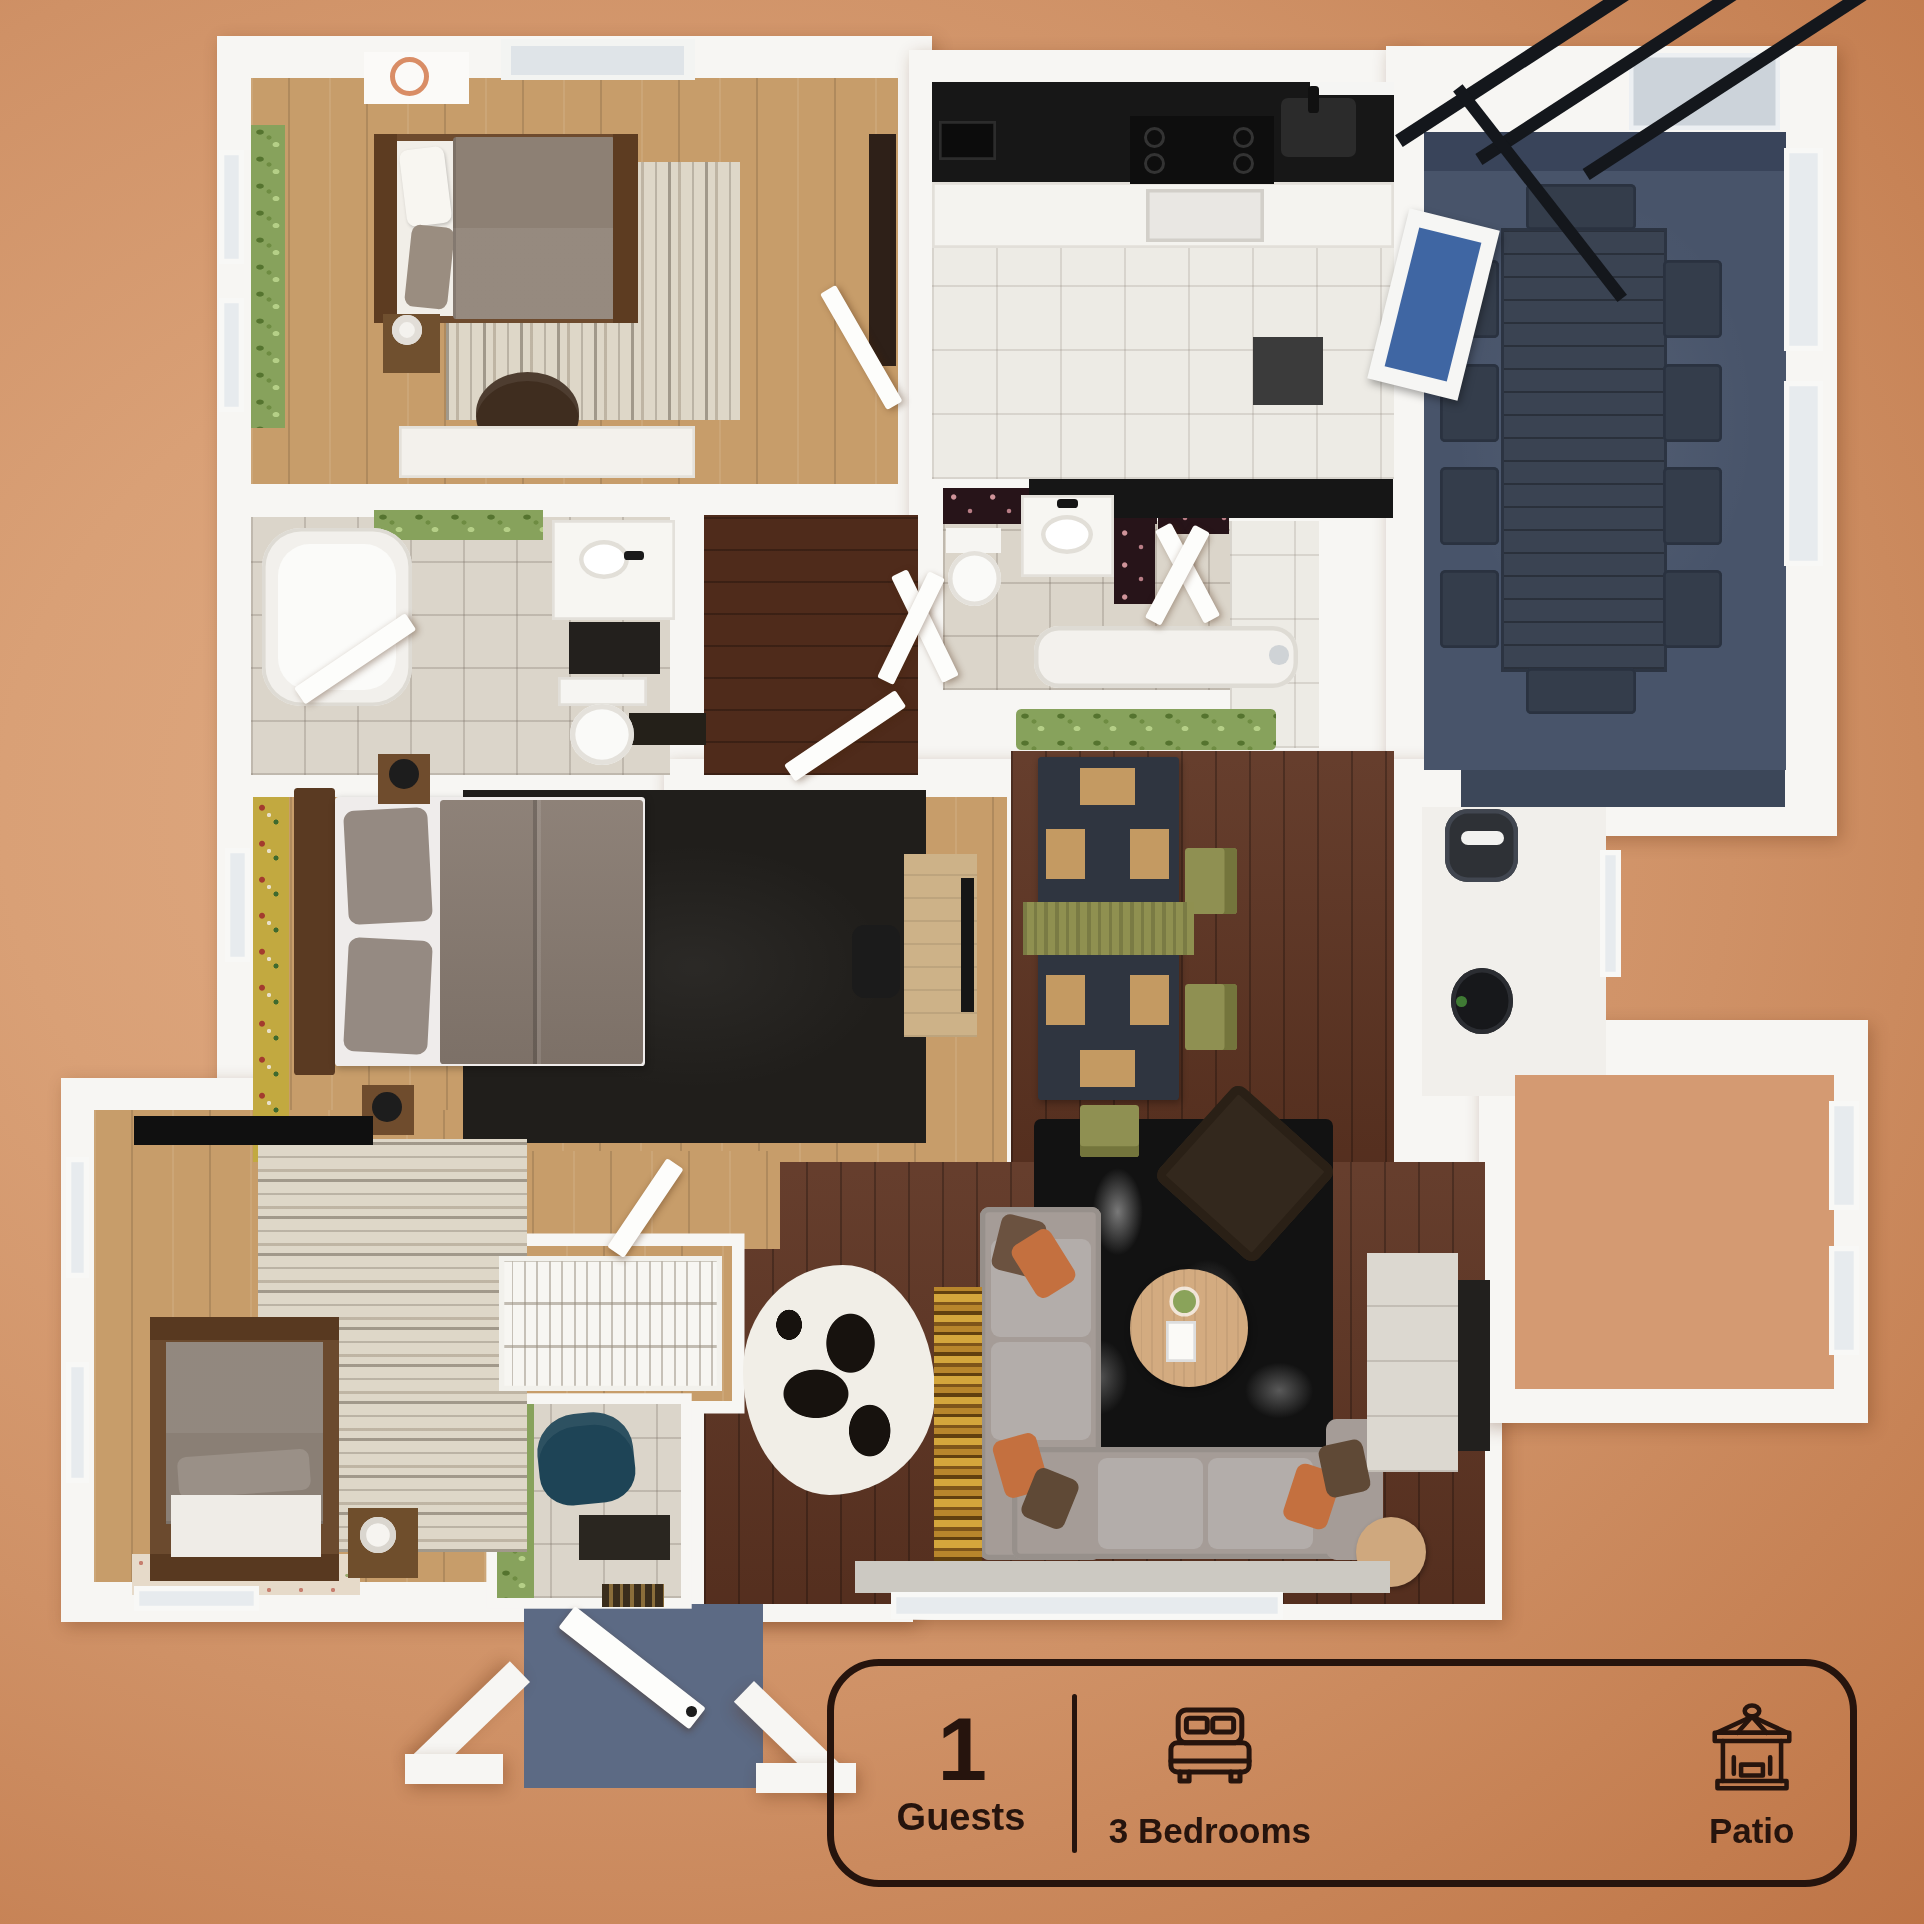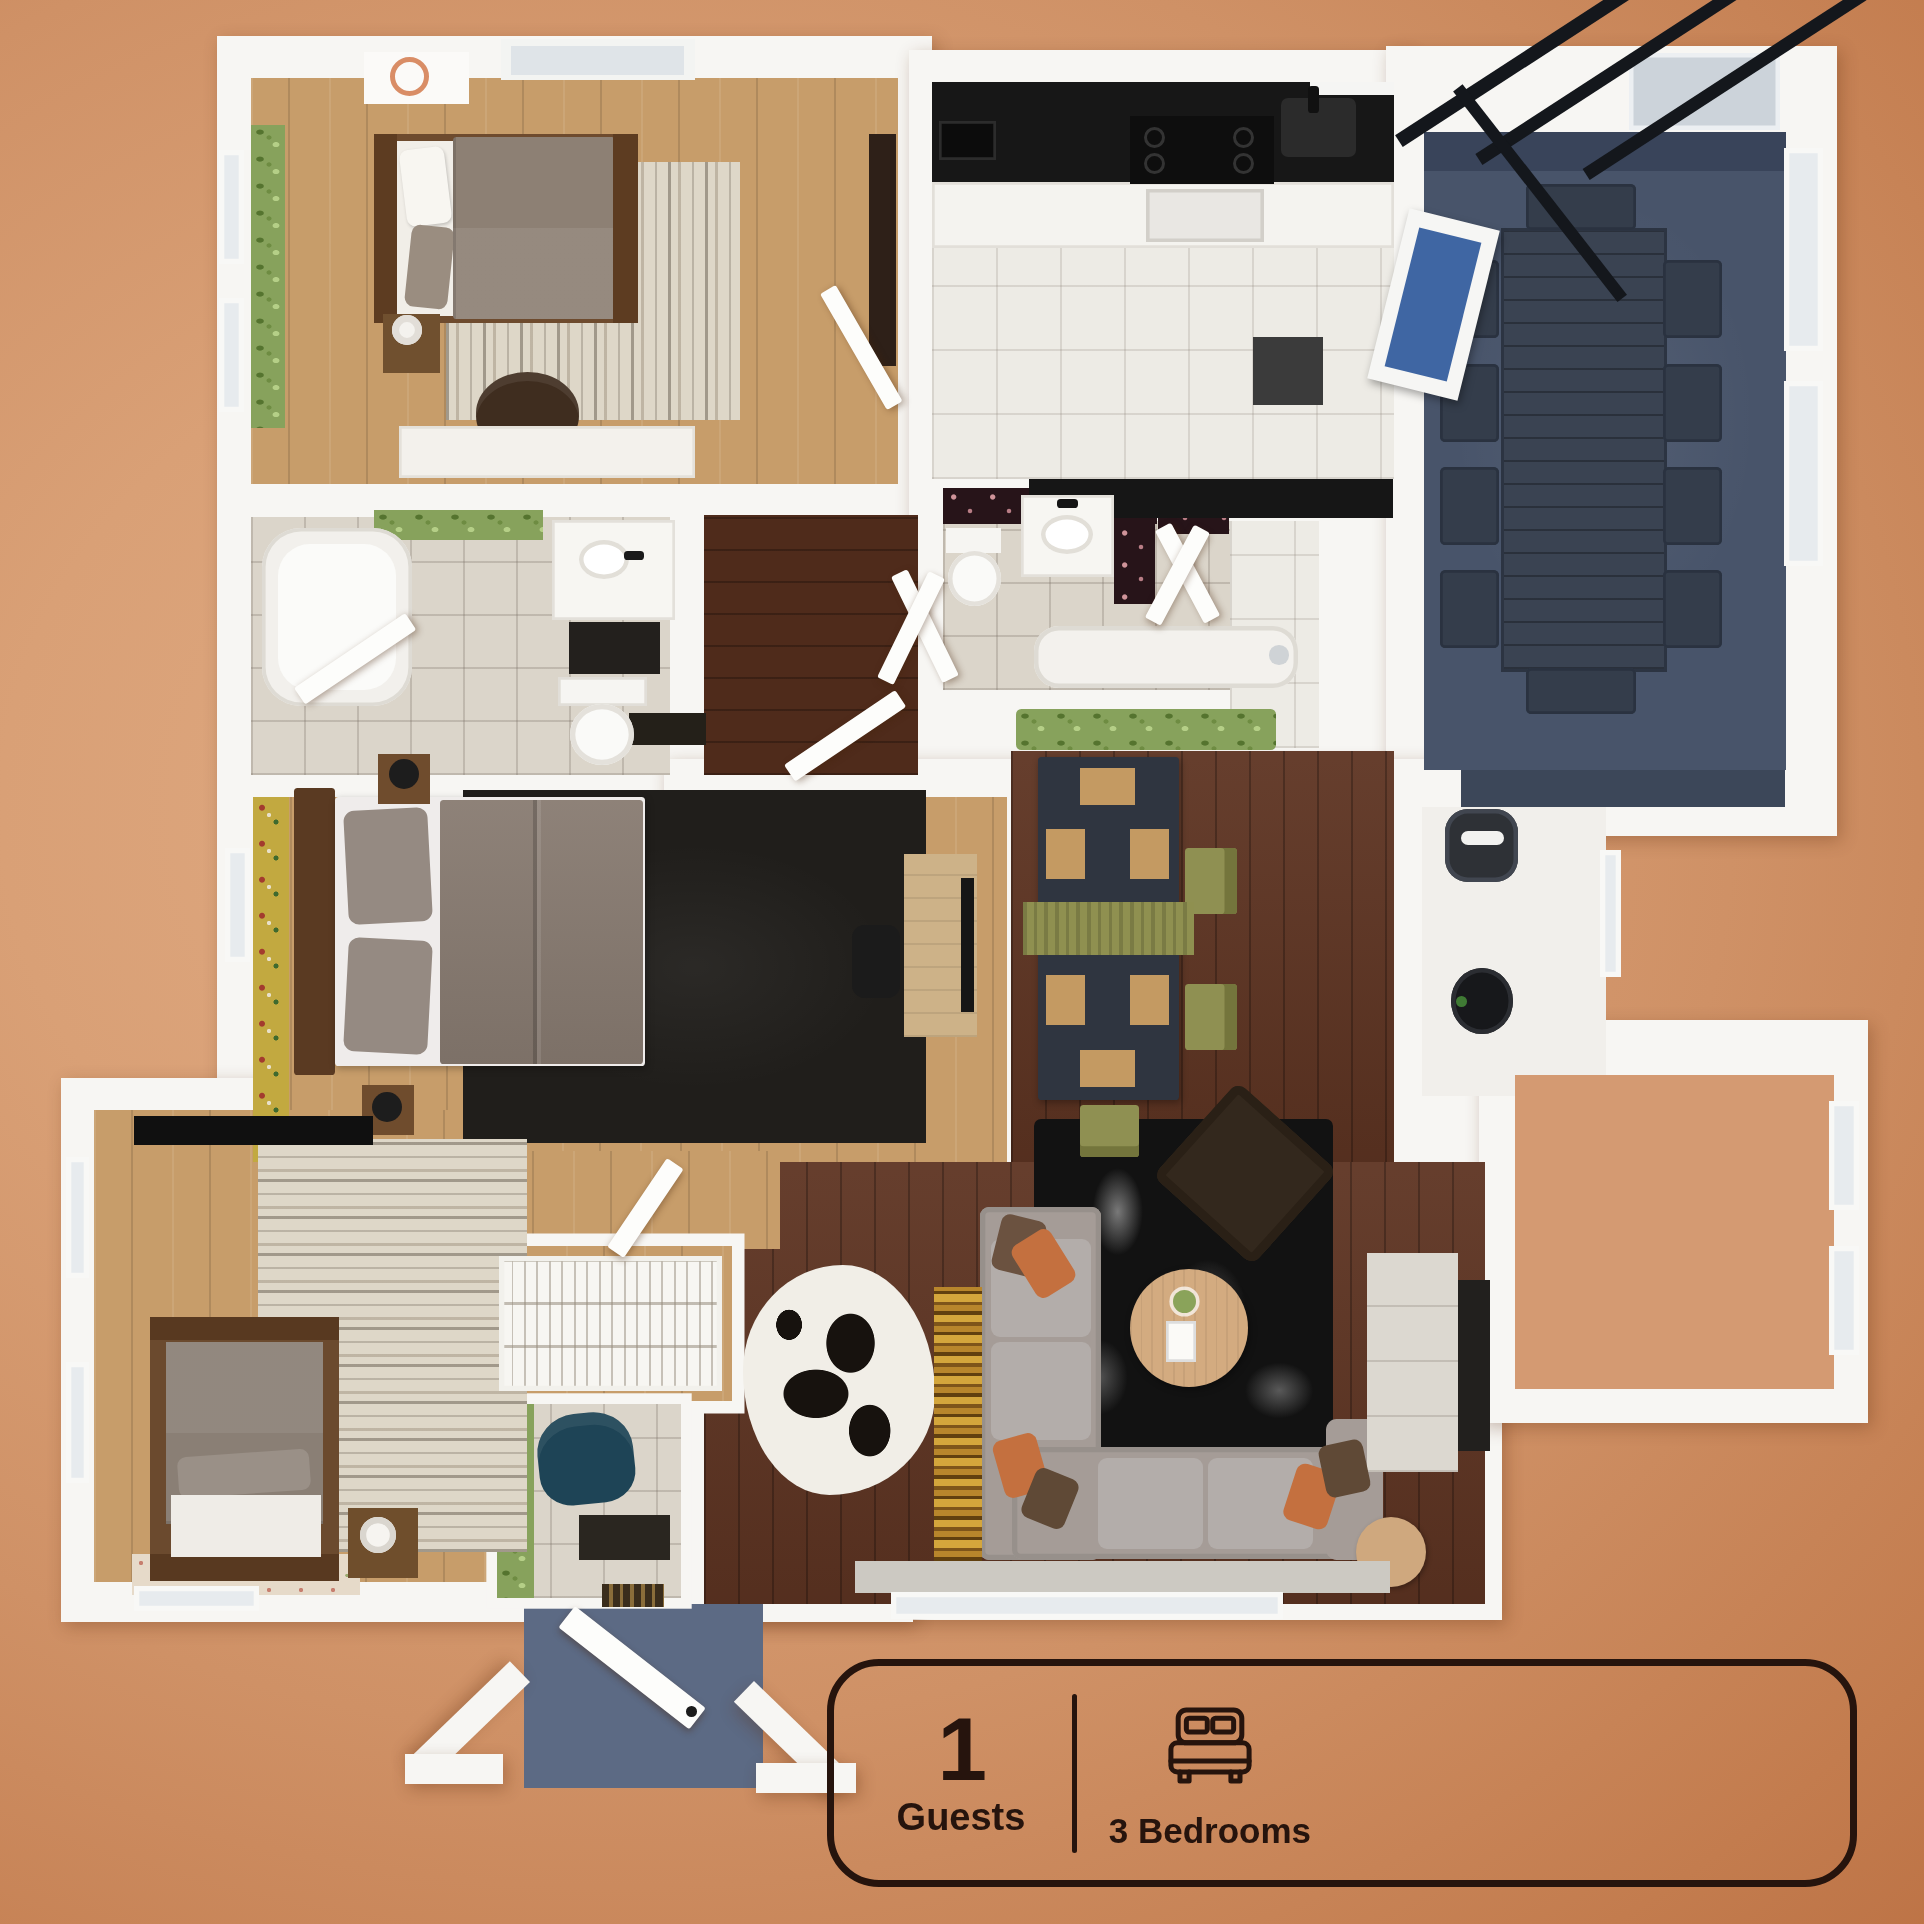--- a/index.html
+++ b/index.html
@@ -277,17 +277,32 @@
             <rect x="20" y="10" width="70" height="36" rx="9"></rect>
             <rect x="29" y="19" width="23" height="15" rx="3"></rect>
             <rect x="58" y="19" width="23" height="15" rx="3"></rect>
             <rect x="12" y="46" width="86" height="32" rx="7"></rect>
             <line x1="12" y1="66" x2="98" y2="66"></line>
             <path d="M22 78 v10 h10 v-10 M78 78 v10 h10 v-10"></path>
           </svg>
         </span>
         <span class="flabel">3 Bedrooms</span>
       </div>
+      <div class="feature">
+        <span class="icon">
+          <svg width="100" height="100" viewBox="0 0 110 110" fill="none" stroke="#26140d" stroke-width="5" stroke-linecap="round" stroke-linejoin="round">
+            <ellipse cx="55" cy="11" rx="8" ry="6"></ellipse>
+            <path d="M55 17 L16 35 H94 Z"></path>
+            <rect x="14" y="35" width="82" height="9"></rect>
+            <path d="M55 17 L39 35 M55 17 L71 35"></path>
+            <path d="M23 44 V88 M87 44 V88"></path>
+            <path d="M35 62 v18 M75 62 v18"></path>
+            <rect x="43" y="70" width="24" height="12"></rect>
+            <rect x="17" y="88" width="76" height="8"></rect>
+          </svg>
+        </span>
+        <span class="flabel">Patio</span>
+      </div>
     </div>
   </div>
 
 </div>
 
 
 </body></html>

